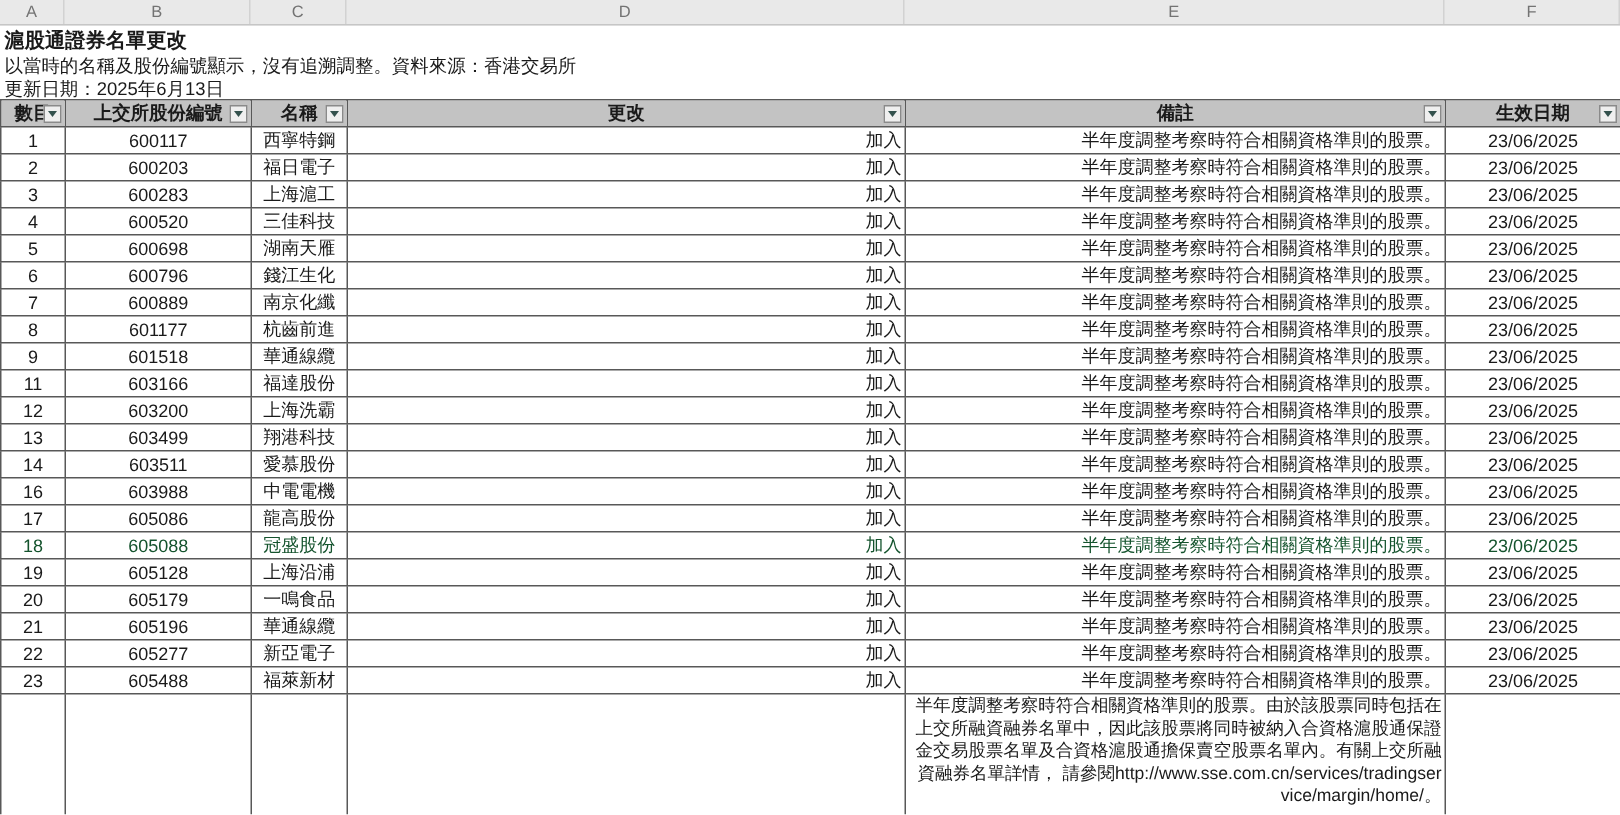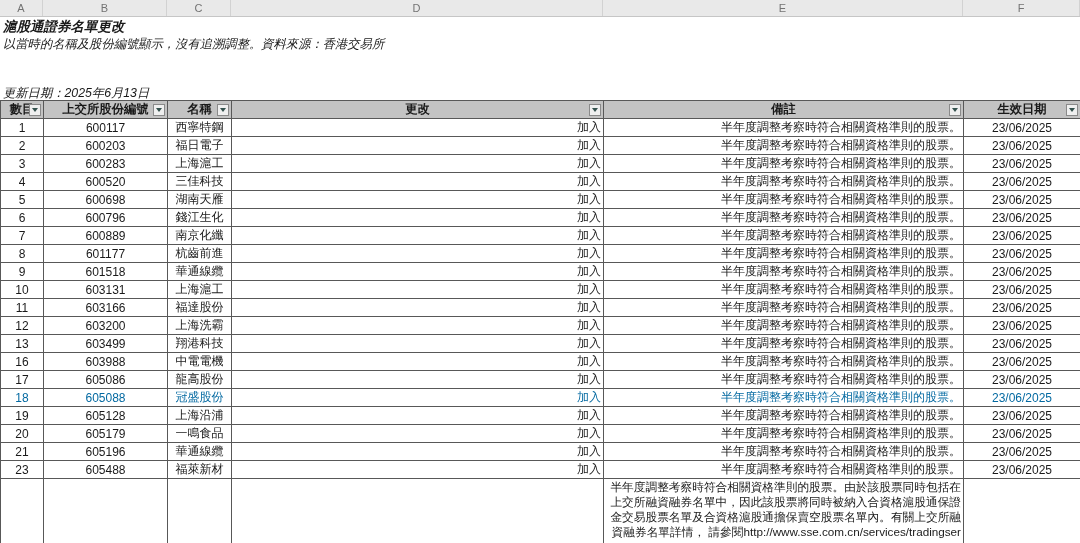--- a/index.html
+++ b/index.html
@@ -23,24 +23,24 @@
     box-sizing:border-box;
     border-right:1px solid #d2d2d2;
     text-align:center;
     font-size:11px;
     line-height:16px;
     color:#737373;
   }
   .w-a{width:43px}.w-b{width:124px}.w-c{width:64px}
   .w-d{width:372px}.w-e{width:360px}.w-f{width:117px}
   
-  .meta{padding-left:3px;font-style:italic;}
+  .meta{padding-left:3px;}
   .title{font-size:13.5px;font-weight:bold;height:19px;line-height:19px;}
   .subtitle{font-size:12.3px;height:17px;line-height:16px;}
-  .updated{font-size:12.3px;height:13px;line-height:12px;margin-top:34px;}
+  .updated{font-size:12.3px;height:13px;line-height:12px;}
   
   table{
     border-collapse:collapse;
     table-layout:fixed;
     width:1080px;
   }
   th,td{
     border:1px solid #585858;
     padding:0;
     overflow:hidden;
@@ -69,21 +69,21 @@
   .dd::after{
     content:"";
     border-left:3px solid transparent;
     border-right:3px solid transparent;
     border-top:4px solid #33514d;
   }
   tbody tr{height:15.8px;}
   tbody td{vertical-align:middle;}
   .c-no,.c-code,.c-name,.c-date{text-align:center;}
   .c-change,.c-remark{text-align:right;padding-left:4px;padding-right:2px;}
-  tr.red{color:#0369a1;}
+  tr.red{color:#14532d;}
   tr.tall{height:90px;}
   tr.tall td{vertical-align:bottom;padding-bottom:1px;}
   tr.tall td.c-remark{vertical-align:top;padding-top:1px;}
   tr.tall td.c-remark .v{
     display:block;
     white-space:normal;
     word-break:break-all;
     font-size:11.7px;
     line-height:14.9px;
   }
@@ -212,47 +212,47 @@
   </tr>
         <tr>
     <td class="c-no"><span class="v">9</span></td>
     <td class="c-code"><span class="v">601518</span></td>
     <td class="c-name"><span class="v">華通線纜</span></td>
     <td class="c-change"><span class="v">加入</span></td>
     <td class="c-remark"><span class="v">半年度調整考察時符合相關資格準則的股票。</span></td>
     <td class="c-date"><span class="v">23/06/2025</span></td>
   </tr>
         <tr>
-    <td class="c-no"><span class="v">10</span></td>
-    <td class="c-code"><span class="v">603131</span></td>
-    <td class="c-name"><span class="v">上海滬工</span></td>
-    <td class="c-change"><span class="v">加入</span></td>
-    <td class="c-remark"><span class="v">半年度調整考察時符合相關資格準則的股票。</span></td>
-    <td class="c-date"><span class="v">23/06/2025</span></td>
-  </tr>
-        <tr>
     <td class="c-no"><span class="v">11</span></td>
     <td class="c-code"><span class="v">603166</span></td>
     <td class="c-name"><span class="v">福達股份</span></td>
     <td class="c-change"><span class="v">加入</span></td>
     <td class="c-remark"><span class="v">半年度調整考察時符合相關資格準則的股票。</span></td>
     <td class="c-date"><span class="v">23/06/2025</span></td>
   </tr>
         <tr>
     <td class="c-no"><span class="v">12</span></td>
     <td class="c-code"><span class="v">603200</span></td>
     <td class="c-name"><span class="v">上海洗霸</span></td>
     <td class="c-change"><span class="v">加入</span></td>
     <td class="c-remark"><span class="v">半年度調整考察時符合相關資格準則的股票。</span></td>
     <td class="c-date"><span class="v">23/06/2025</span></td>
   </tr>
         <tr>
     <td class="c-no"><span class="v">13</span></td>
     <td class="c-code"><span class="v">603499</span></td>
     <td class="c-name"><span class="v">翔港科技</span></td>
+    <td class="c-change"><span class="v">加入</span></td>
+    <td class="c-remark"><span class="v">半年度調整考察時符合相關資格準則的股票。</span></td>
+    <td class="c-date"><span class="v">23/06/2025</span></td>
+  </tr>
+        <tr>
+    <td class="c-no"><span class="v">14</span></td>
+    <td class="c-code"><span class="v">603511</span></td>
+    <td class="c-name"><span class="v">愛慕股份</span></td>
     <td class="c-change"><span class="v">加入</span></td>
     <td class="c-remark"><span class="v">半年度調整考察時符合相關資格準則的股票。</span></td>
     <td class="c-date"><span class="v">23/06/2025</span></td>
   </tr>
         <tr>
     <td class="c-no"><span class="v">16</span></td>
     <td class="c-code"><span class="v">603988</span></td>
     <td class="c-name"><span class="v">中電電機</span></td>
     <td class="c-change"><span class="v">加入</span></td>
     <td class="c-remark"><span class="v">半年度調整考察時符合相關資格準則的股票。</span></td>
@@ -287,20 +287,28 @@
     <td class="c-code"><span class="v">605179</span></td>
     <td class="c-name"><span class="v">一鳴食品</span></td>
     <td class="c-change"><span class="v">加入</span></td>
     <td class="c-remark"><span class="v">半年度調整考察時符合相關資格準則的股票。</span></td>
     <td class="c-date"><span class="v">23/06/2025</span></td>
   </tr>
         <tr>
     <td class="c-no"><span class="v">21</span></td>
     <td class="c-code"><span class="v">605196</span></td>
     <td class="c-name"><span class="v">華通線纜</span></td>
+    <td class="c-change"><span class="v">加入</span></td>
+    <td class="c-remark"><span class="v">半年度調整考察時符合相關資格準則的股票。</span></td>
+    <td class="c-date"><span class="v">23/06/2025</span></td>
+  </tr>
+        <tr>
+    <td class="c-no"><span class="v">22</span></td>
+    <td class="c-code"><span class="v">605277</span></td>
+    <td class="c-name"><span class="v">新亞電子</span></td>
     <td class="c-change"><span class="v">加入</span></td>
     <td class="c-remark"><span class="v">半年度調整考察時符合相關資格準則的股票。</span></td>
     <td class="c-date"><span class="v">23/06/2025</span></td>
   </tr>
         <tr>
     <td class="c-no"><span class="v">23</span></td>
     <td class="c-code"><span class="v">605488</span></td>
     <td class="c-name"><span class="v">福萊新材</span></td>
     <td class="c-change"><span class="v">加入</span></td>
     <td class="c-remark"><span class="v">半年度調整考察時符合相關資格準則的股票。</span></td>

